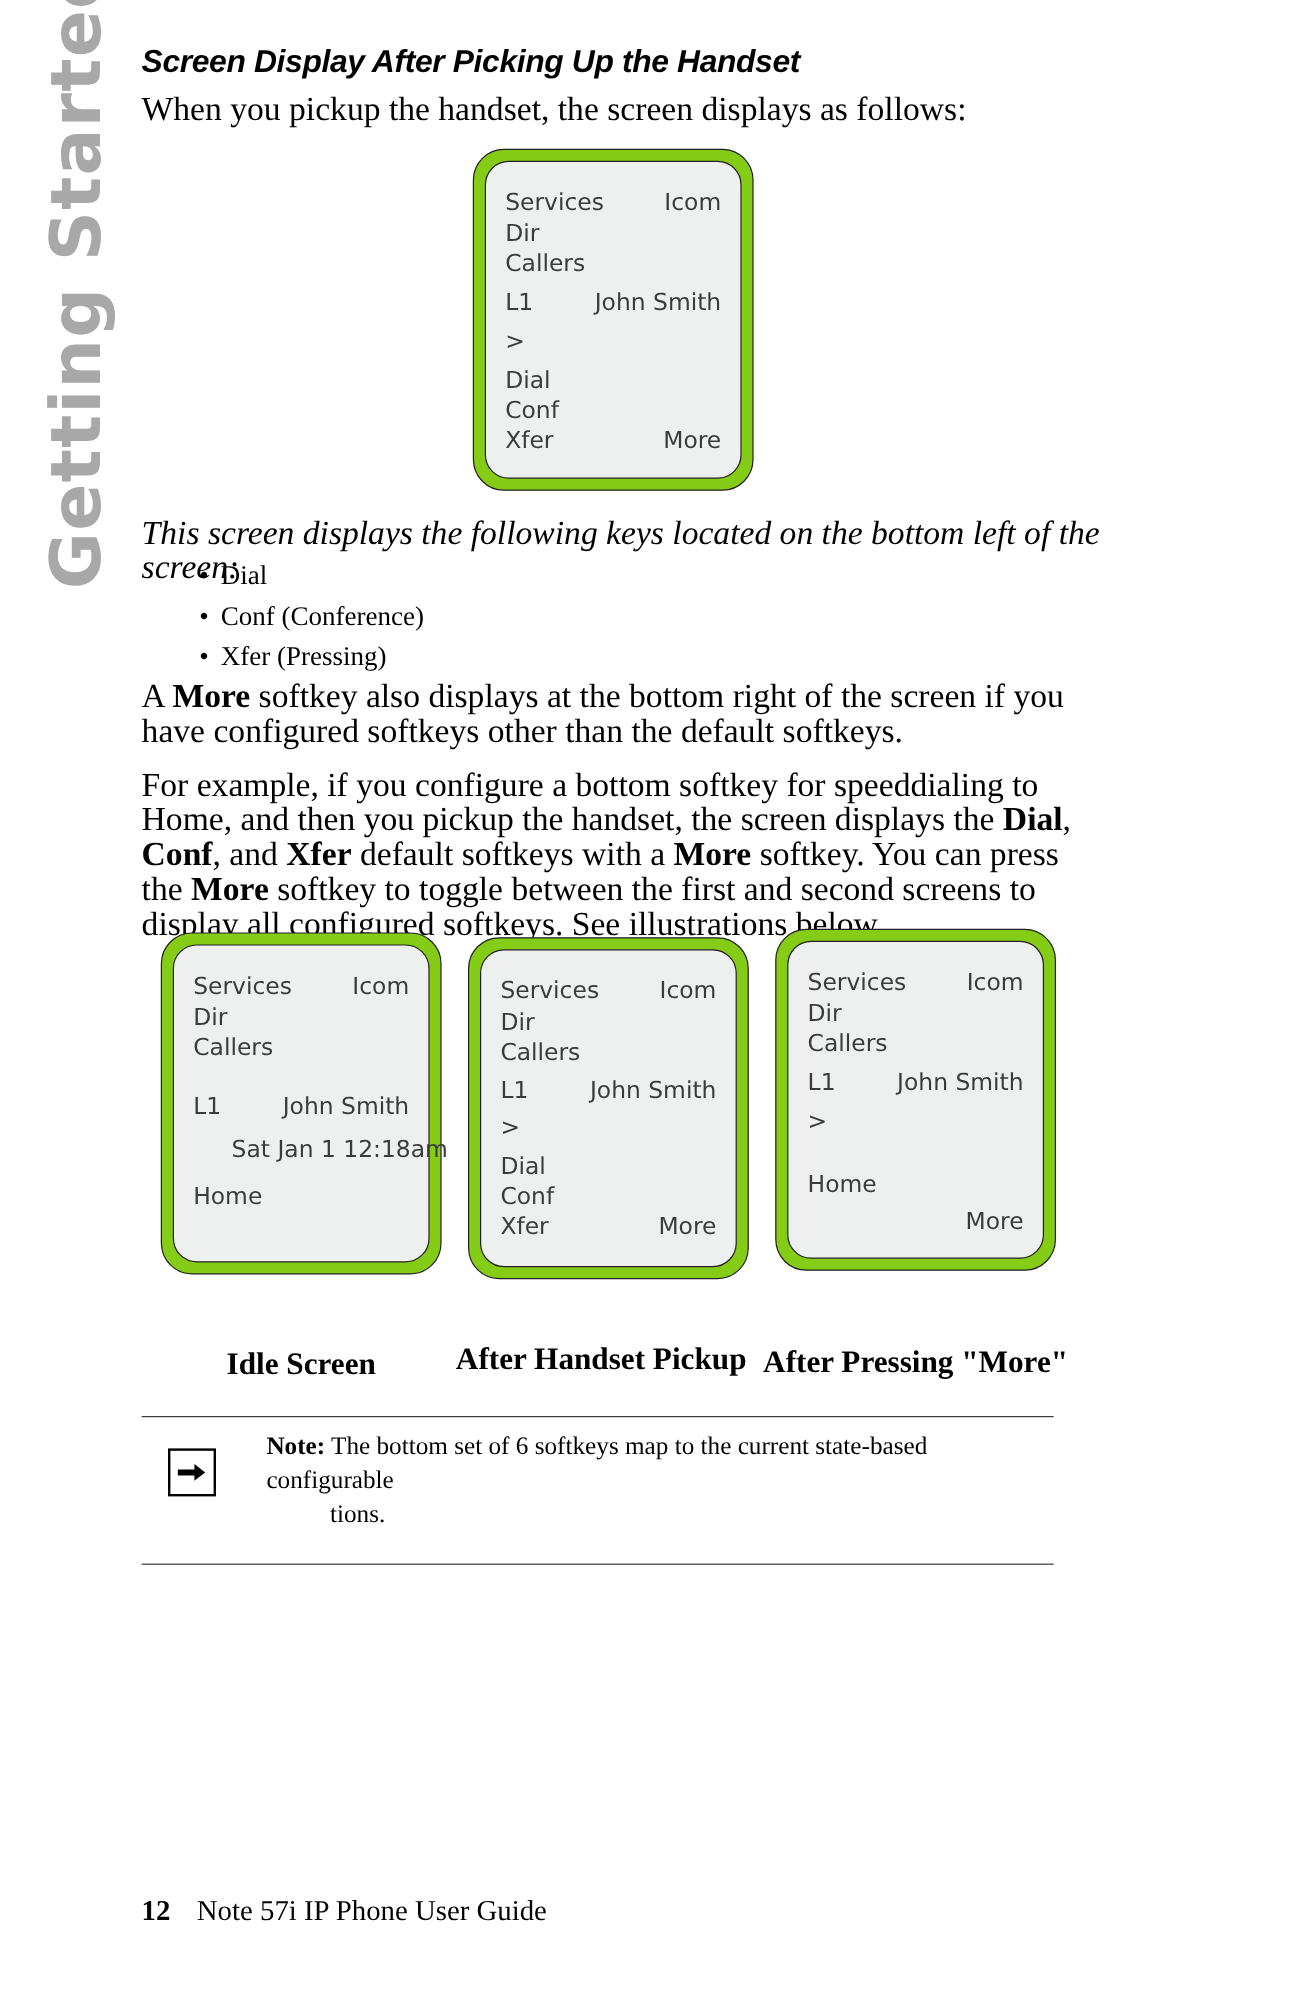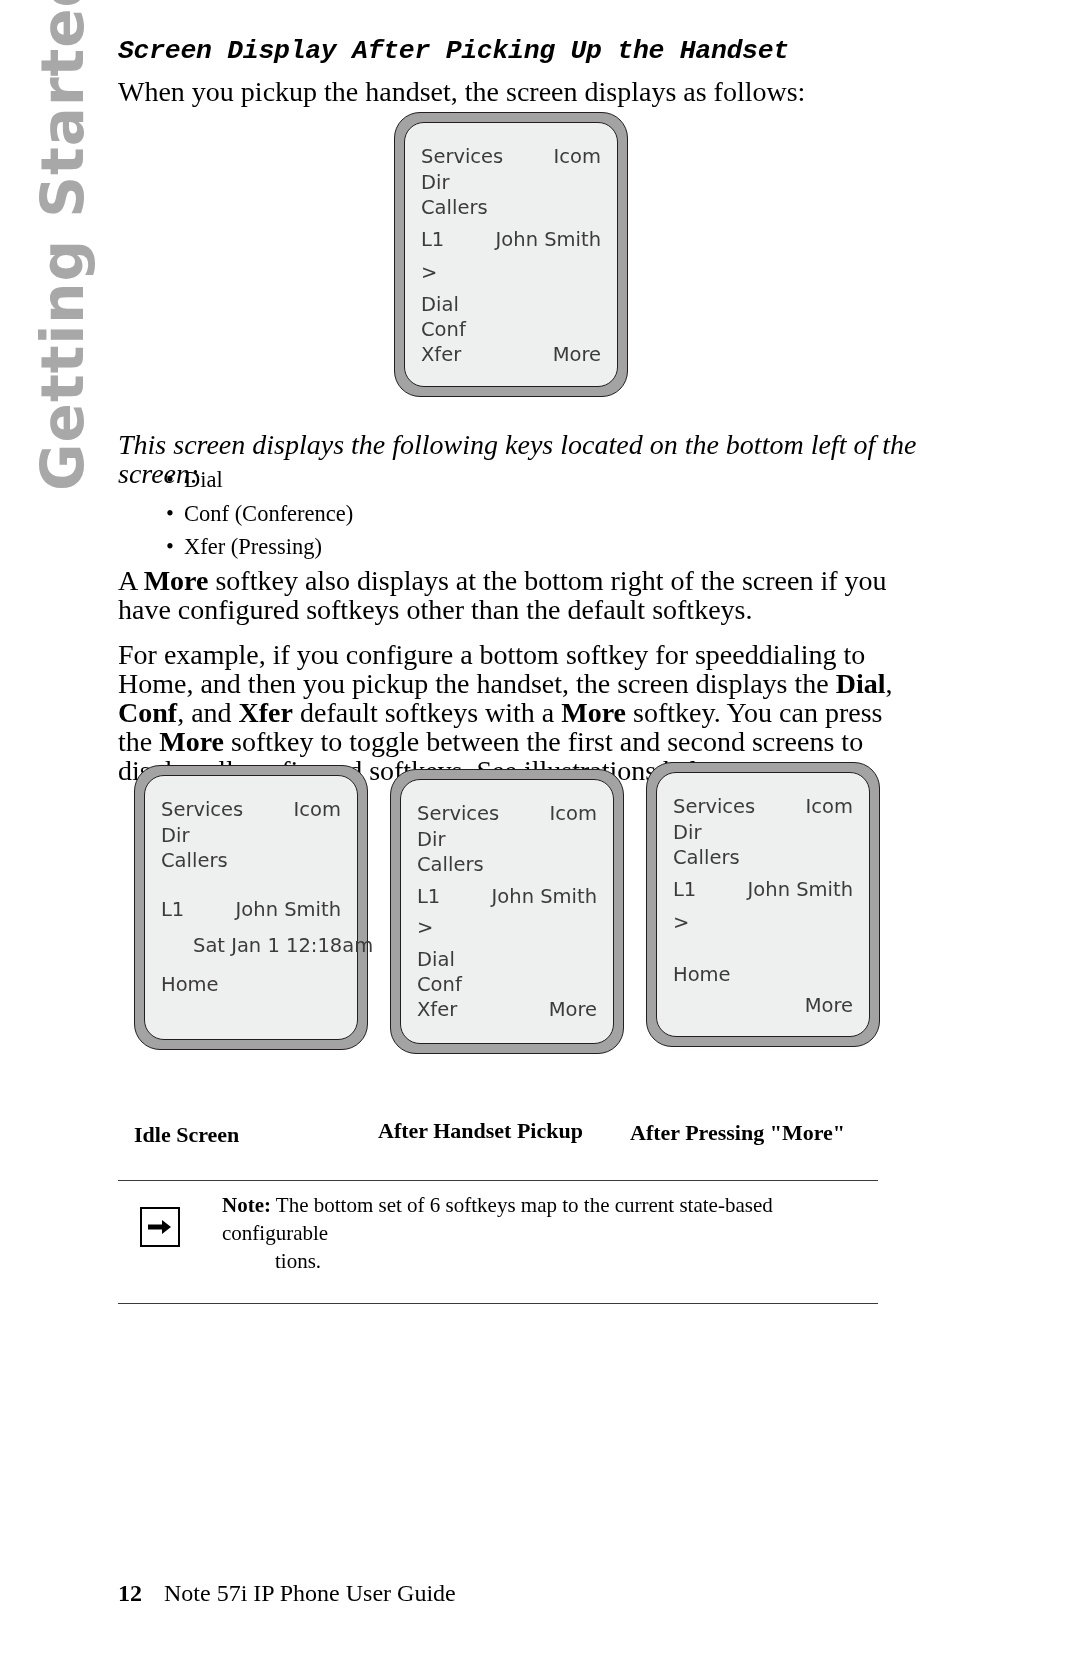--- a/index.html
+++ b/index.html
@@ -27,21 +27,21 @@
     color:#a8a8a8;
     white-space:nowrap;
     text-align:center;
   }
 
   
   .content{position:absolute;left:118px;top:0;width:800px;}
 
   h1.section-title{
     margin:0;padding:0;
-    font-family:Liberation Mono, monospace;
+    font-family:Liberation Sans, sans-serif;
     font-style:italic;font-weight:bold;
     font-size:26.5px;
     letter-spacing:-0.3px;
     color:#000;
     position:absolute;left:0;top:36px;white-space:nowrap;
   }
 
   p.body{
     margin:0;
     font-family:"Liberation Serif", serif;
@@ -63,25 +63,26 @@
     font-size:22.5px;line-height:33.5px;
     padding-left:66px;position:relative;
   }
   ul.bullets li .dot{
     position:absolute;left:48px;top:0;font-size:22.5px;line-height:33.5px;
   }
 
   
   .phone{
     position:absolute;
-    background:#a3a3a3;
+    background:#84cc16;
     border:1.6px solid #231f20;
     border-radius:26px;
     box-sizing:border-box;
     padding:9px;
+    margin-top:12px;
   }
   .phone .lcd{
     width:100%;height:100%;
     box-sizing:border-box;
     background:#eef0ef;
     border:1.8px solid #231f20;
     border-radius:20px;
     position:relative;
     font-family:"DejaVu Sans", sans-serif;
     color:#3b3b3b;
@@ -108,22 +109,22 @@
   
   .phone-small{width:234px;height:285px;}
   .phone-small .lcd{font-size:19.5px;}
   #phone-idle{left:16px;top:765px;}
   #phone-pickup{left:272px;top:769px;}
   #phone-more{left:528px;top:762px;}
 
   .figcaption{
     position:absolute;
     font-family:"Liberation Serif", serif;
-    font-weight:bold;font-size:22px;
-    white-space:nowrap;color:#000;
+    font-weight:bold;font-size:26px;
+    text-align:center;white-space:nowrap;color:#000;
   }
   #cap-idle{left:16px;top:1122px;width:234px;}
   #cap-pickup{left:260px;top:1118px;width:246px;}
   #cap-more{left:512px;top:1120px;width:266px;}
 
   
   .note-wrap{position:absolute;left:0;top:1180px;width:760px;}
   .note-rule{height:0;border-top:1.6px solid #3a3a3a;width:760px;}
   .note-body{position:relative;padding:10px 0 16px 0;min-height:96px;}
   .note-icon{

